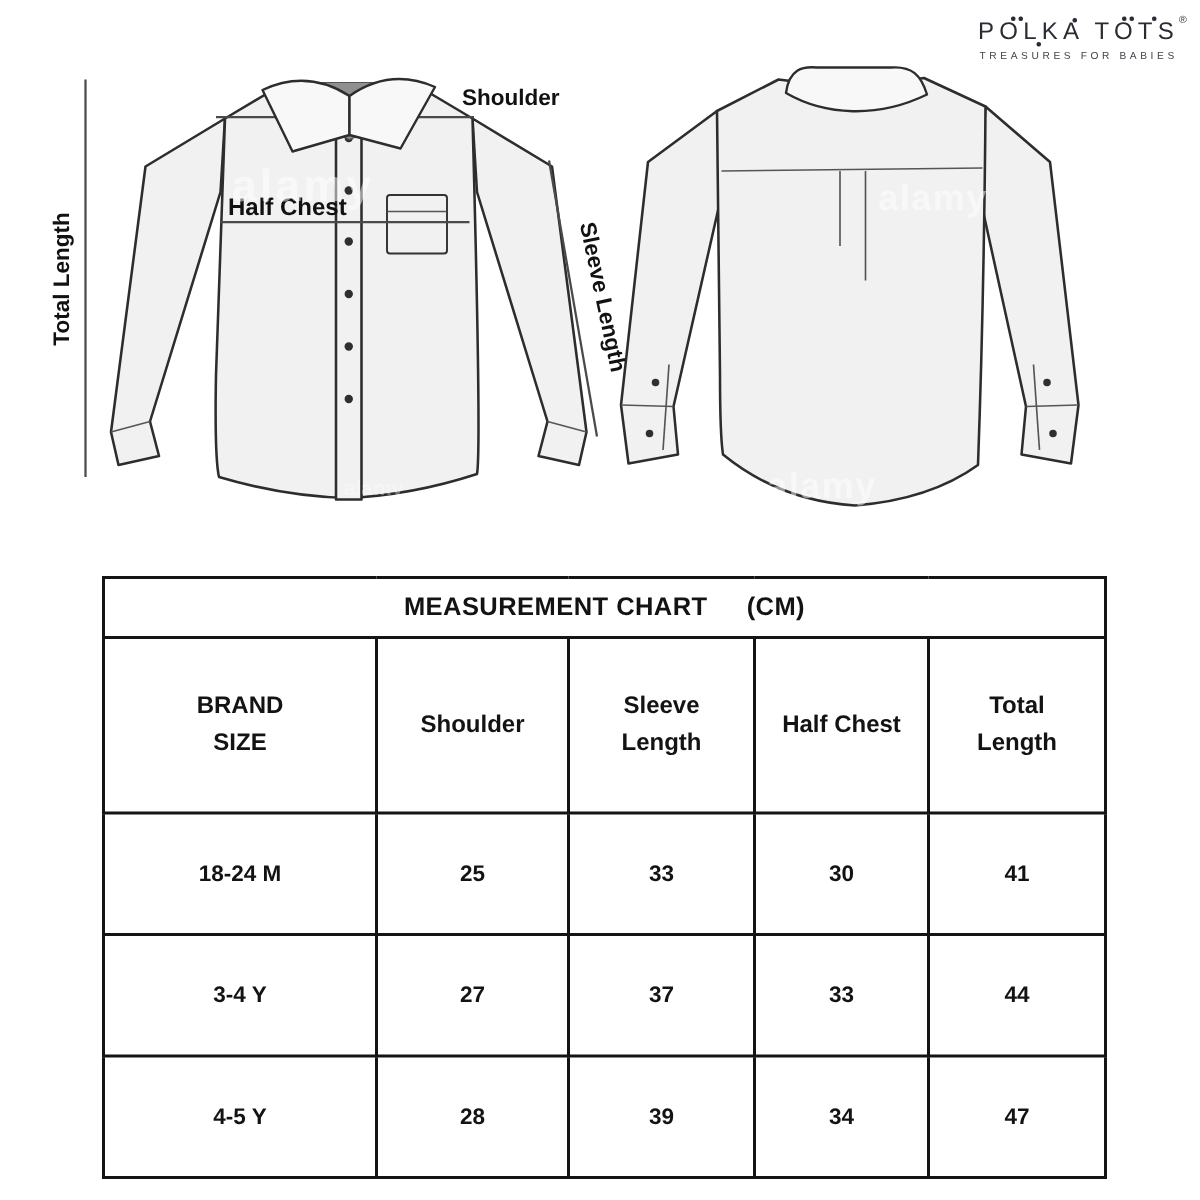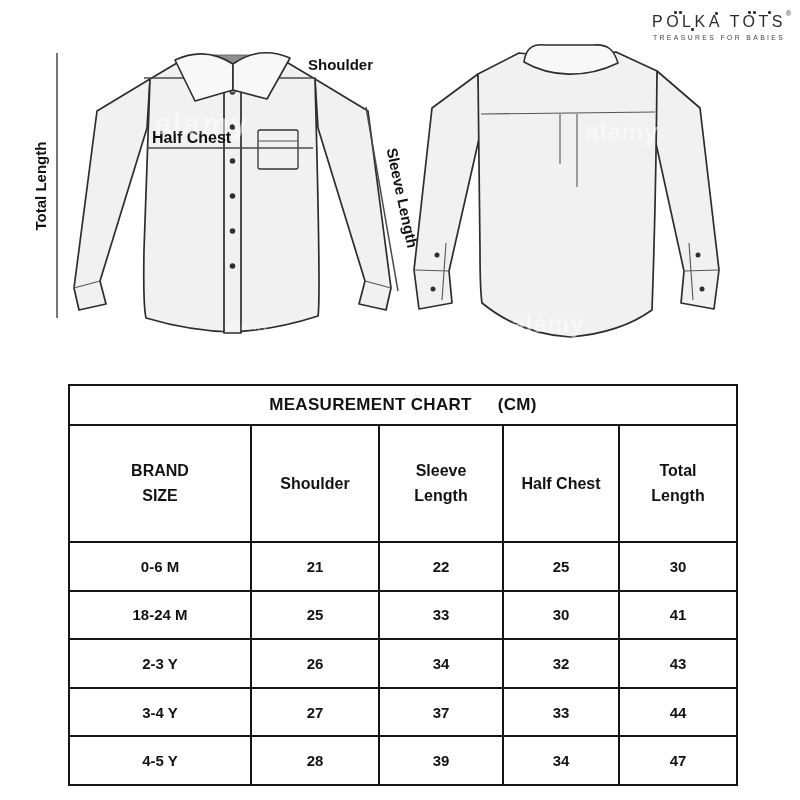--- a/index.html
+++ b/index.html
@@ -146,39 +146,25 @@
       <tr class="hdr-row">
         <th class="wrap"><span>BRAND SIZE</span></th>
         <th><span>Shoulder</span></th>
         <th class="wrap"><span>Sleeve Length</span></th>
         <th><span>Half Chest</span></th>
         <th class="wrap"><span>Total Length</span></th>
       </tr>
     </thead>
     <tbody>
         <tr>
-          <td>0-6 M</td>
-          <td>21</td>
-          <td>22</td>
-          <td>25</td>
-          <td>30</td>
-        </tr>
-        <tr>
           <td>18-24 M</td>
           <td>25</td>
           <td>33</td>
           <td>30</td>
           <td>41</td>
-        </tr>
-        <tr>
-          <td>2-3 Y</td>
-          <td>26</td>
-          <td>34</td>
-          <td>32</td>
-          <td>43</td>
         </tr>
         <tr>
           <td>3-4 Y</td>
           <td>27</td>
           <td>37</td>
           <td>33</td>
           <td>44</td>
         </tr>
         <tr>
           <td>4-5 Y</td>

